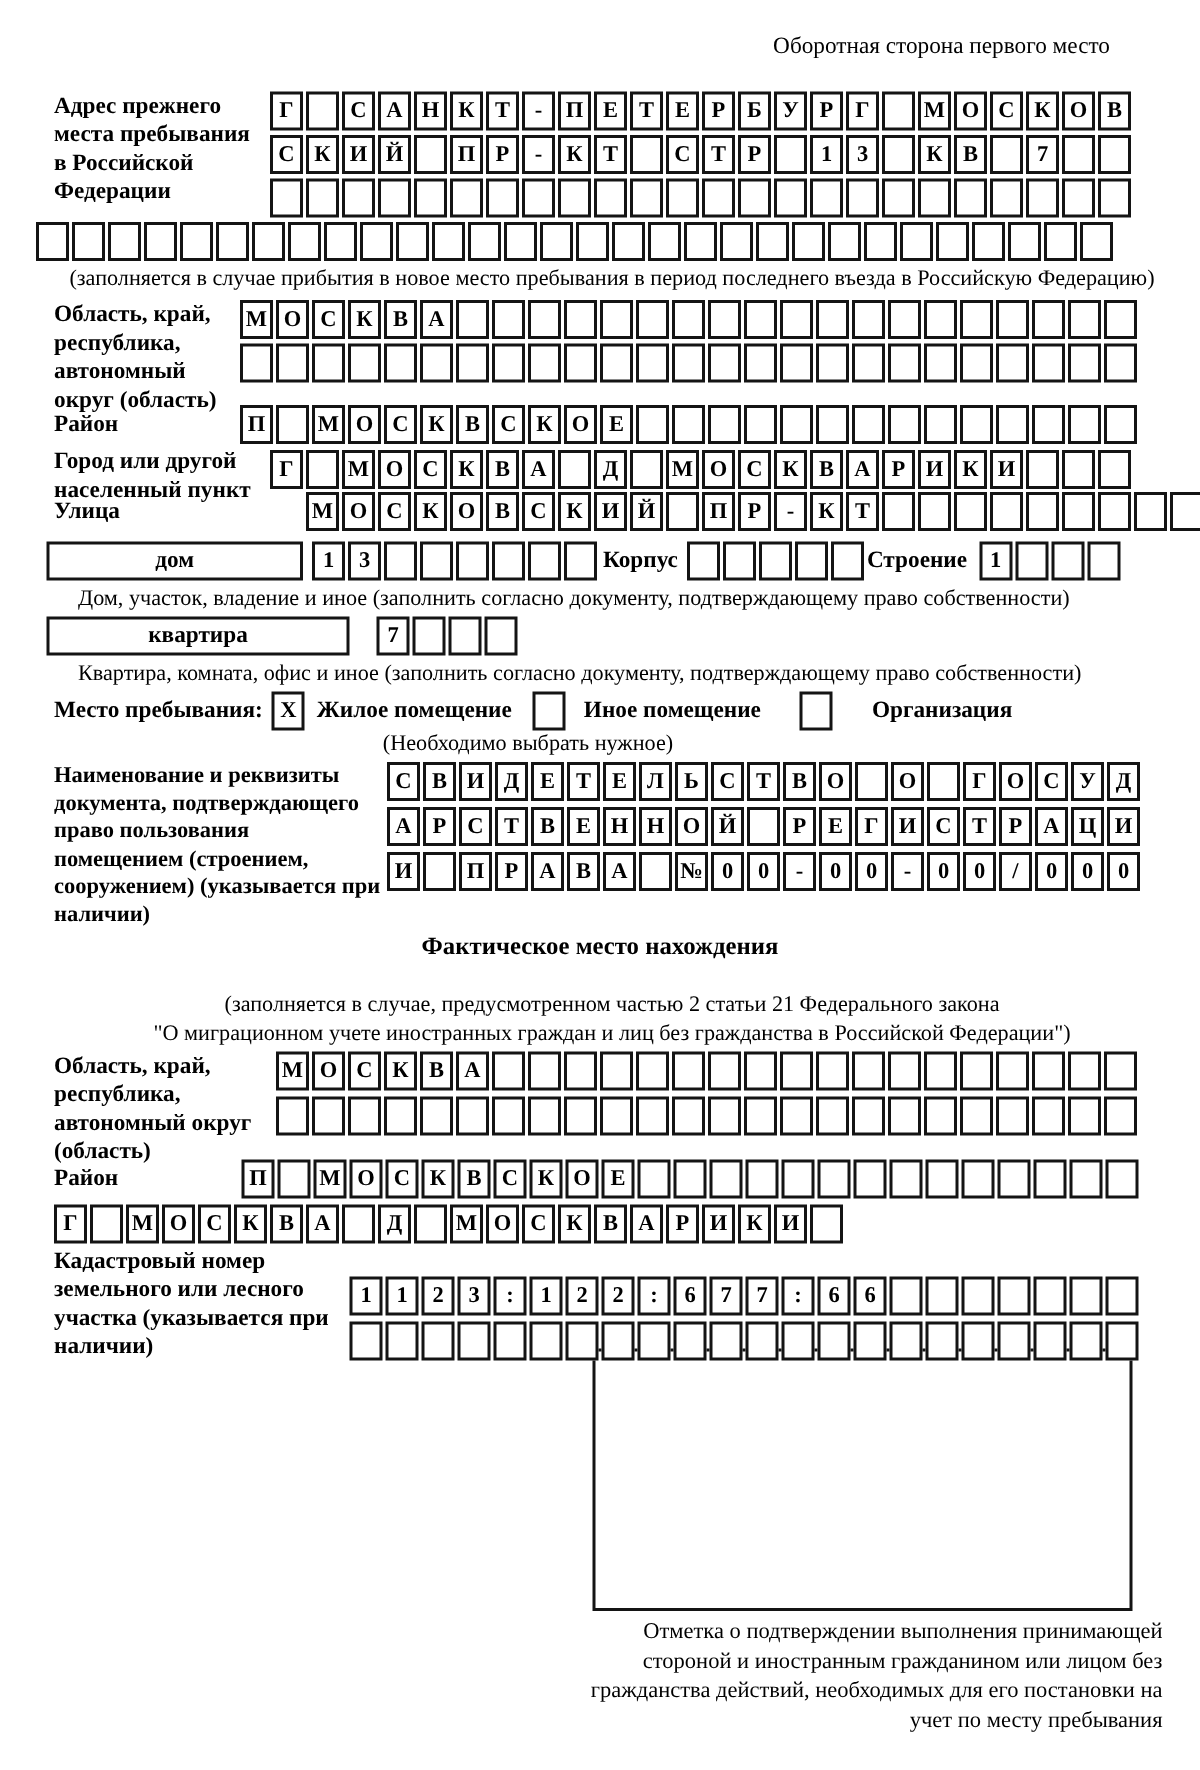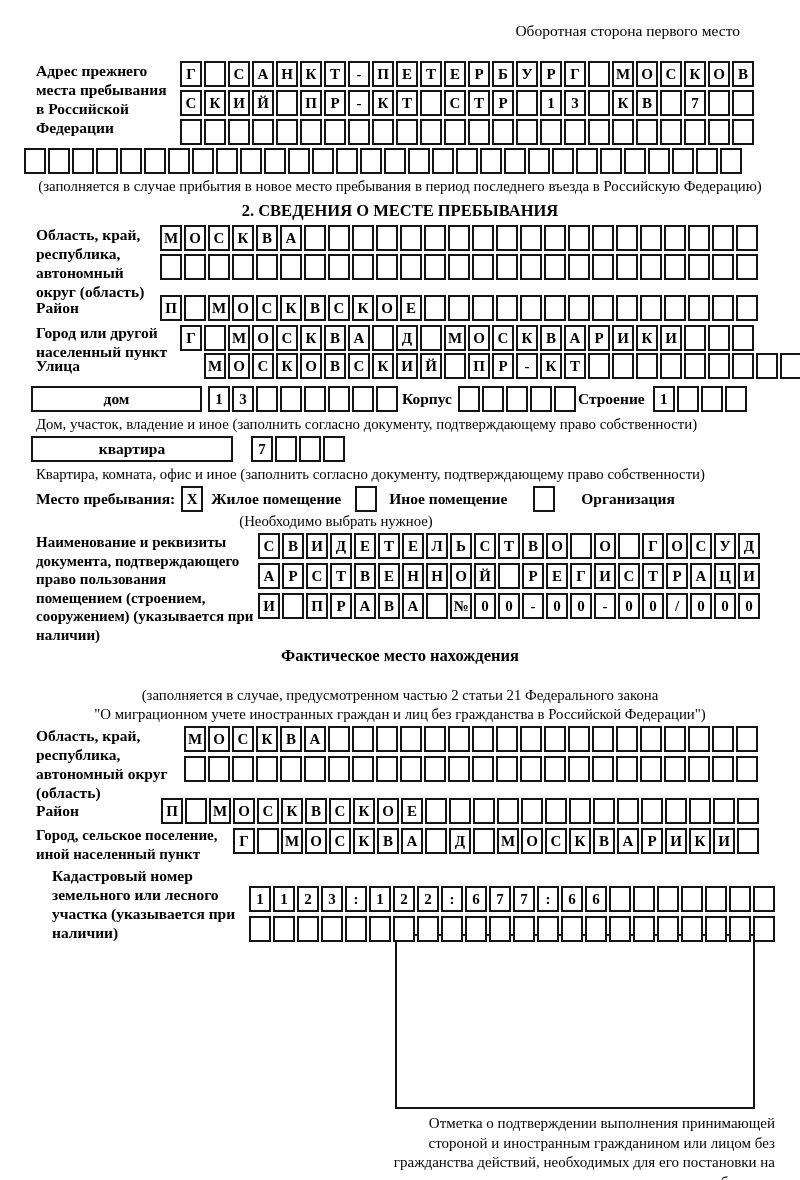--- a/index.html
+++ b/index.html
@@ -17,21 +17,21 @@
     box-sizing:border-box; width:22px; height:26px; flex:none;
     border:2px solid #141414; background:#fff;
     display:inline-flex; align-items:center; justify-content:center;
     font-size:15px; line-height:1;
   }
   .wide-box {
     box-sizing:border-box; border:2px solid #141414; height:26px; flex:none;
     display:flex; align-items:center; justify-content:center; font-size:15.5px;
   }
   .inline-label { font-size:15.5px; line-height:26px; flex:none; }
-  .note { font-size:14.8px; line-height:19px; }
+  .note { font-size:14.8px; line-height:19px;padding-left:16px; }
   .center { text-align:center; }
   .sec-title { text-align:center; font-weight:bold; font-size:16.5px; line-height:20px; }
   .stamp-box {
     box-sizing:border-box; margin:-8px 0 0 395px; width:360px; height:175px;
     border:2px solid #141414; background:#fff;
   }
   .stamp-caption { margin:5px 0 0 383px; width:392px; text-align:right; font-size:15px; line-height:19.5px; }
 </style>
 </head>
 <body>
@@ -150,21 +150,20 @@
       <span class="cb"></span>
       <span class="cb"></span>
       <span class="cb"></span>
       <span class="cb"></span>
       <span class="cb"></span>
       <span class="cb"></span>
       <span class="cb"></span>
     </div>
   <div class="note center" style="margin-top:3px;">(заполняется в случае прибытия в новое место пребывания в период последнего въезда в Российскую Федерацию)</div>
 
-  <div class="sec-title" style="margin-top:5px;">2. СВЕДЕНИЯ О МЕСТЕ ПРЕБЫВАНИЯ</div>
 
   <div class="frow" style="margin:4px 0 0 36px;">
     <div class="flabel" style="width:124px;">Область, край, республика, автономный округ (область)</div>
     <div class="grid-stack">
       <div class="grid">
           <span class="cb">М</span>
           <span class="cb">О</span>
           <span class="cb">С</span>
           <span class="cb">К</span>
           <span class="cb">В</span>
@@ -525,21 +524,20 @@
         <span class="cb"></span>
         <span class="cb"></span>
         <span class="cb"></span>
         <span class="cb"></span>
         <span class="cb"></span>
         <span class="cb"></span>
       </div>
   </div>
 
   <div class="frow" style="margin:2px 0 0 36px;">
-    <div class="flabel" style="width:197px; font-size:15px;">Город, сельское поселение, иной населенный пункт</div>
     <div class="grid" style="margin-top:2px;">
         <span class="cb">Г</span>
         <span class="cb"></span>
         <span class="cb">М</span>
         <span class="cb">О</span>
         <span class="cb">С</span>
         <span class="cb">К</span>
         <span class="cb">В</span>
         <span class="cb">А</span>
         <span class="cb"></span>
@@ -552,21 +550,21 @@
         <span class="cb">В</span>
         <span class="cb">А</span>
         <span class="cb">Р</span>
         <span class="cb">И</span>
         <span class="cb">К</span>
         <span class="cb">И</span>
         <span class="cb"></span>
       </div>
   </div>
 
-  <div class="frow" style="margin:2px 0 0 52px;">
+  <div class="frow" style="margin:2px 0 0 36px;">
     <div class="flabel" style="width:197px;">Кадастровый номер земельного или лесного участка (указывается при наличии)</div>
     <div class="grid-stack" style="gap:4px; margin-top:20px;">
       <div class="grid">
           <span class="cb">1</span>
           <span class="cb">1</span>
           <span class="cb">2</span>
           <span class="cb">3</span>
           <span class="cb">:</span>
           <span class="cb">1</span>
           <span class="cb">2</span>

